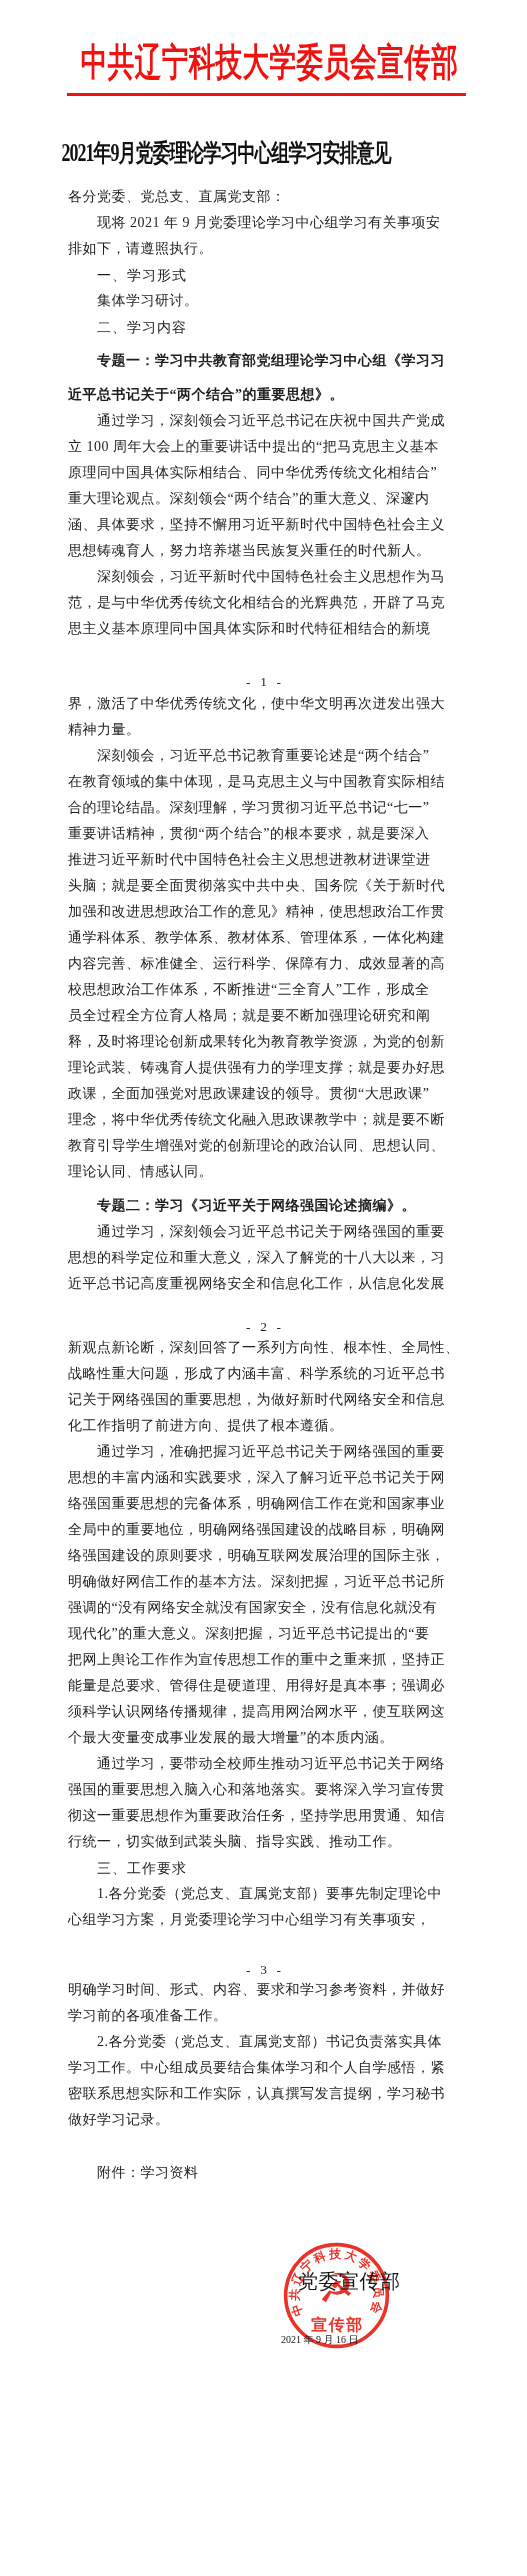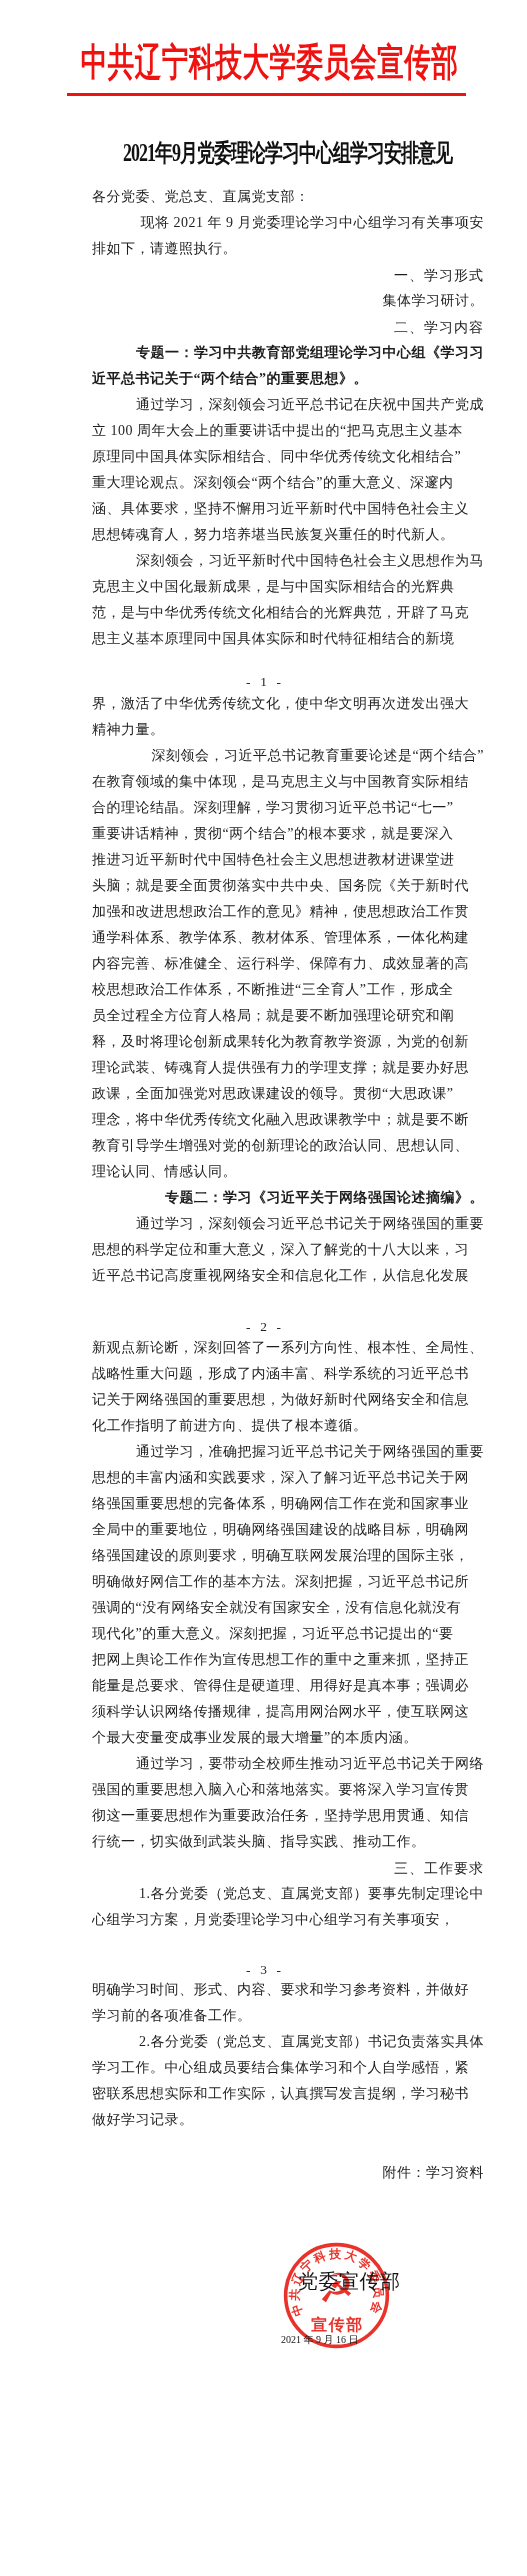--- a/index.html
+++ b/index.html
@@ -9,33 +9,33 @@
   }
   .abs{position:absolute;}
   
   .masthead{top:43px;left:0;width:492px;text-align:right;}
   .masthead .stretch{
     display:inline-block;font-size:38px;line-height:38px;font-weight:bold;
     letter-spacing:0.5px;color:#ee1311;transform:scaleX(0.70);transform-origin:50% 50%;
     white-space:nowrap;
   }
   .rule{top:93px;left:67px;width:399px;height:2.6px;background:#ee1311;}
-  .doc-title{top:140px;left:0;width:452px;text-align:right;}
+  .doc-title{top:140px;left:0;width:452px;text-align:center;}
   .doc-title .stretch{
     display:inline-block;font-size:18px;line-height:26px;font-weight:bold;color:#111;
     letter-spacing:-1px;transform:scaleY(1.35);transform-origin:50% 50%;white-space:nowrap;
   }
   
-  .tblock{left:92px;width:392px;}
+  .tblock{left:68px;width:392px;}
   .bline{
     height:26px;line-height:26px;font-size:14px;letter-spacing:0.5px;
     white-space:pre;color:#1e1e1e;
   }
-  .bline.ind{padding-left:29px;text-align:right;}
-  .bline.b{font-weight:bold;}
+  .bline.ind{padding-left:29px;}
+  .bline.b{font-weight:bold;margin-top:8px;}
   .bline.hd{font-family:"Liberation Sans","DejaVu Sans",sans-serif;font-weight:normal;letter-spacing:1px;}
   .pagenum{
     left:0;width:528px;text-align:center;font-size:13.4px;line-height:26px;height:26px;
     letter-spacing:1px;color:#222;white-space:pre;
   }
   
   .sig-dept{top:2273px;left:298px;font-size:20px;line-height:16px;letter-spacing:0.5px;color:#151515;z-index:5;white-space:pre;}
   .sig-date{top:2302px;left:281px;font-size:10px;line-height:16px;color:#151515;z-index:5;white-space:pre;margin-top:30px;}
   .seal{top:2239px;left:280px;width:113px;height:113px;z-index:2;opacity:0.93;}
 </style>
@@ -59,21 +59,20 @@
     <div class="bline ind hd">二、学习内容</div>
     <div class="bline ind b">专题一：学习中共教育部党组理论学习中心组《学习习</div>
     <div class="bline b">近平总书记关于“两个结合”的重要思想》。</div>
     <div class="bline ind">通过学习，深刻领会习近平总书记在庆祝中国共产党成</div>
     <div class="bline">立 100 周年大会上的重要讲话中提出的“把马克思主义基本</div>
     <div class="bline">原理同中国具体实际相结合、同中华优秀传统文化相结合”</div>
     <div class="bline">重大理论观点。深刻领会“两个结合”的重大意义、深邃内</div>
     <div class="bline">涵、具体要求，坚持不懈用习近平新时代中国特色社会主义</div>
     <div class="bline">思想铸魂育人，努力培养堪当民族复兴重任的时代新人。</div>
     <div class="bline ind">深刻领会，习近平新时代中国特色社会主义思想作为马</div>
-    <div class="bline">克思主义中国化最新成果，是与中国实际相结合的光辉典</div>
     <div class="bline">范，是与中华优秀传统文化相结合的光辉典范，开辟了马克</div>
     <div class="bline">思主义基本原理同中国具体实际和时代特征相结合的新境</div>
   </div>
 <div class="abs pagenum" style="top:669px">-  1  -</div>
 
 <div class="abs tblock" style="top:691px">
     <div class="bline">界，激活了中华优秀传统文化，使中华文明再次迸发出强大</div>
     <div class="bline">精神力量。</div>
     <div class="bline ind">深刻领会，习近平总书记教育重要论述是“两个结合”</div>
     <div class="bline">在教育领域的集中体现，是马克思主义与中国教育实际相结</div>

